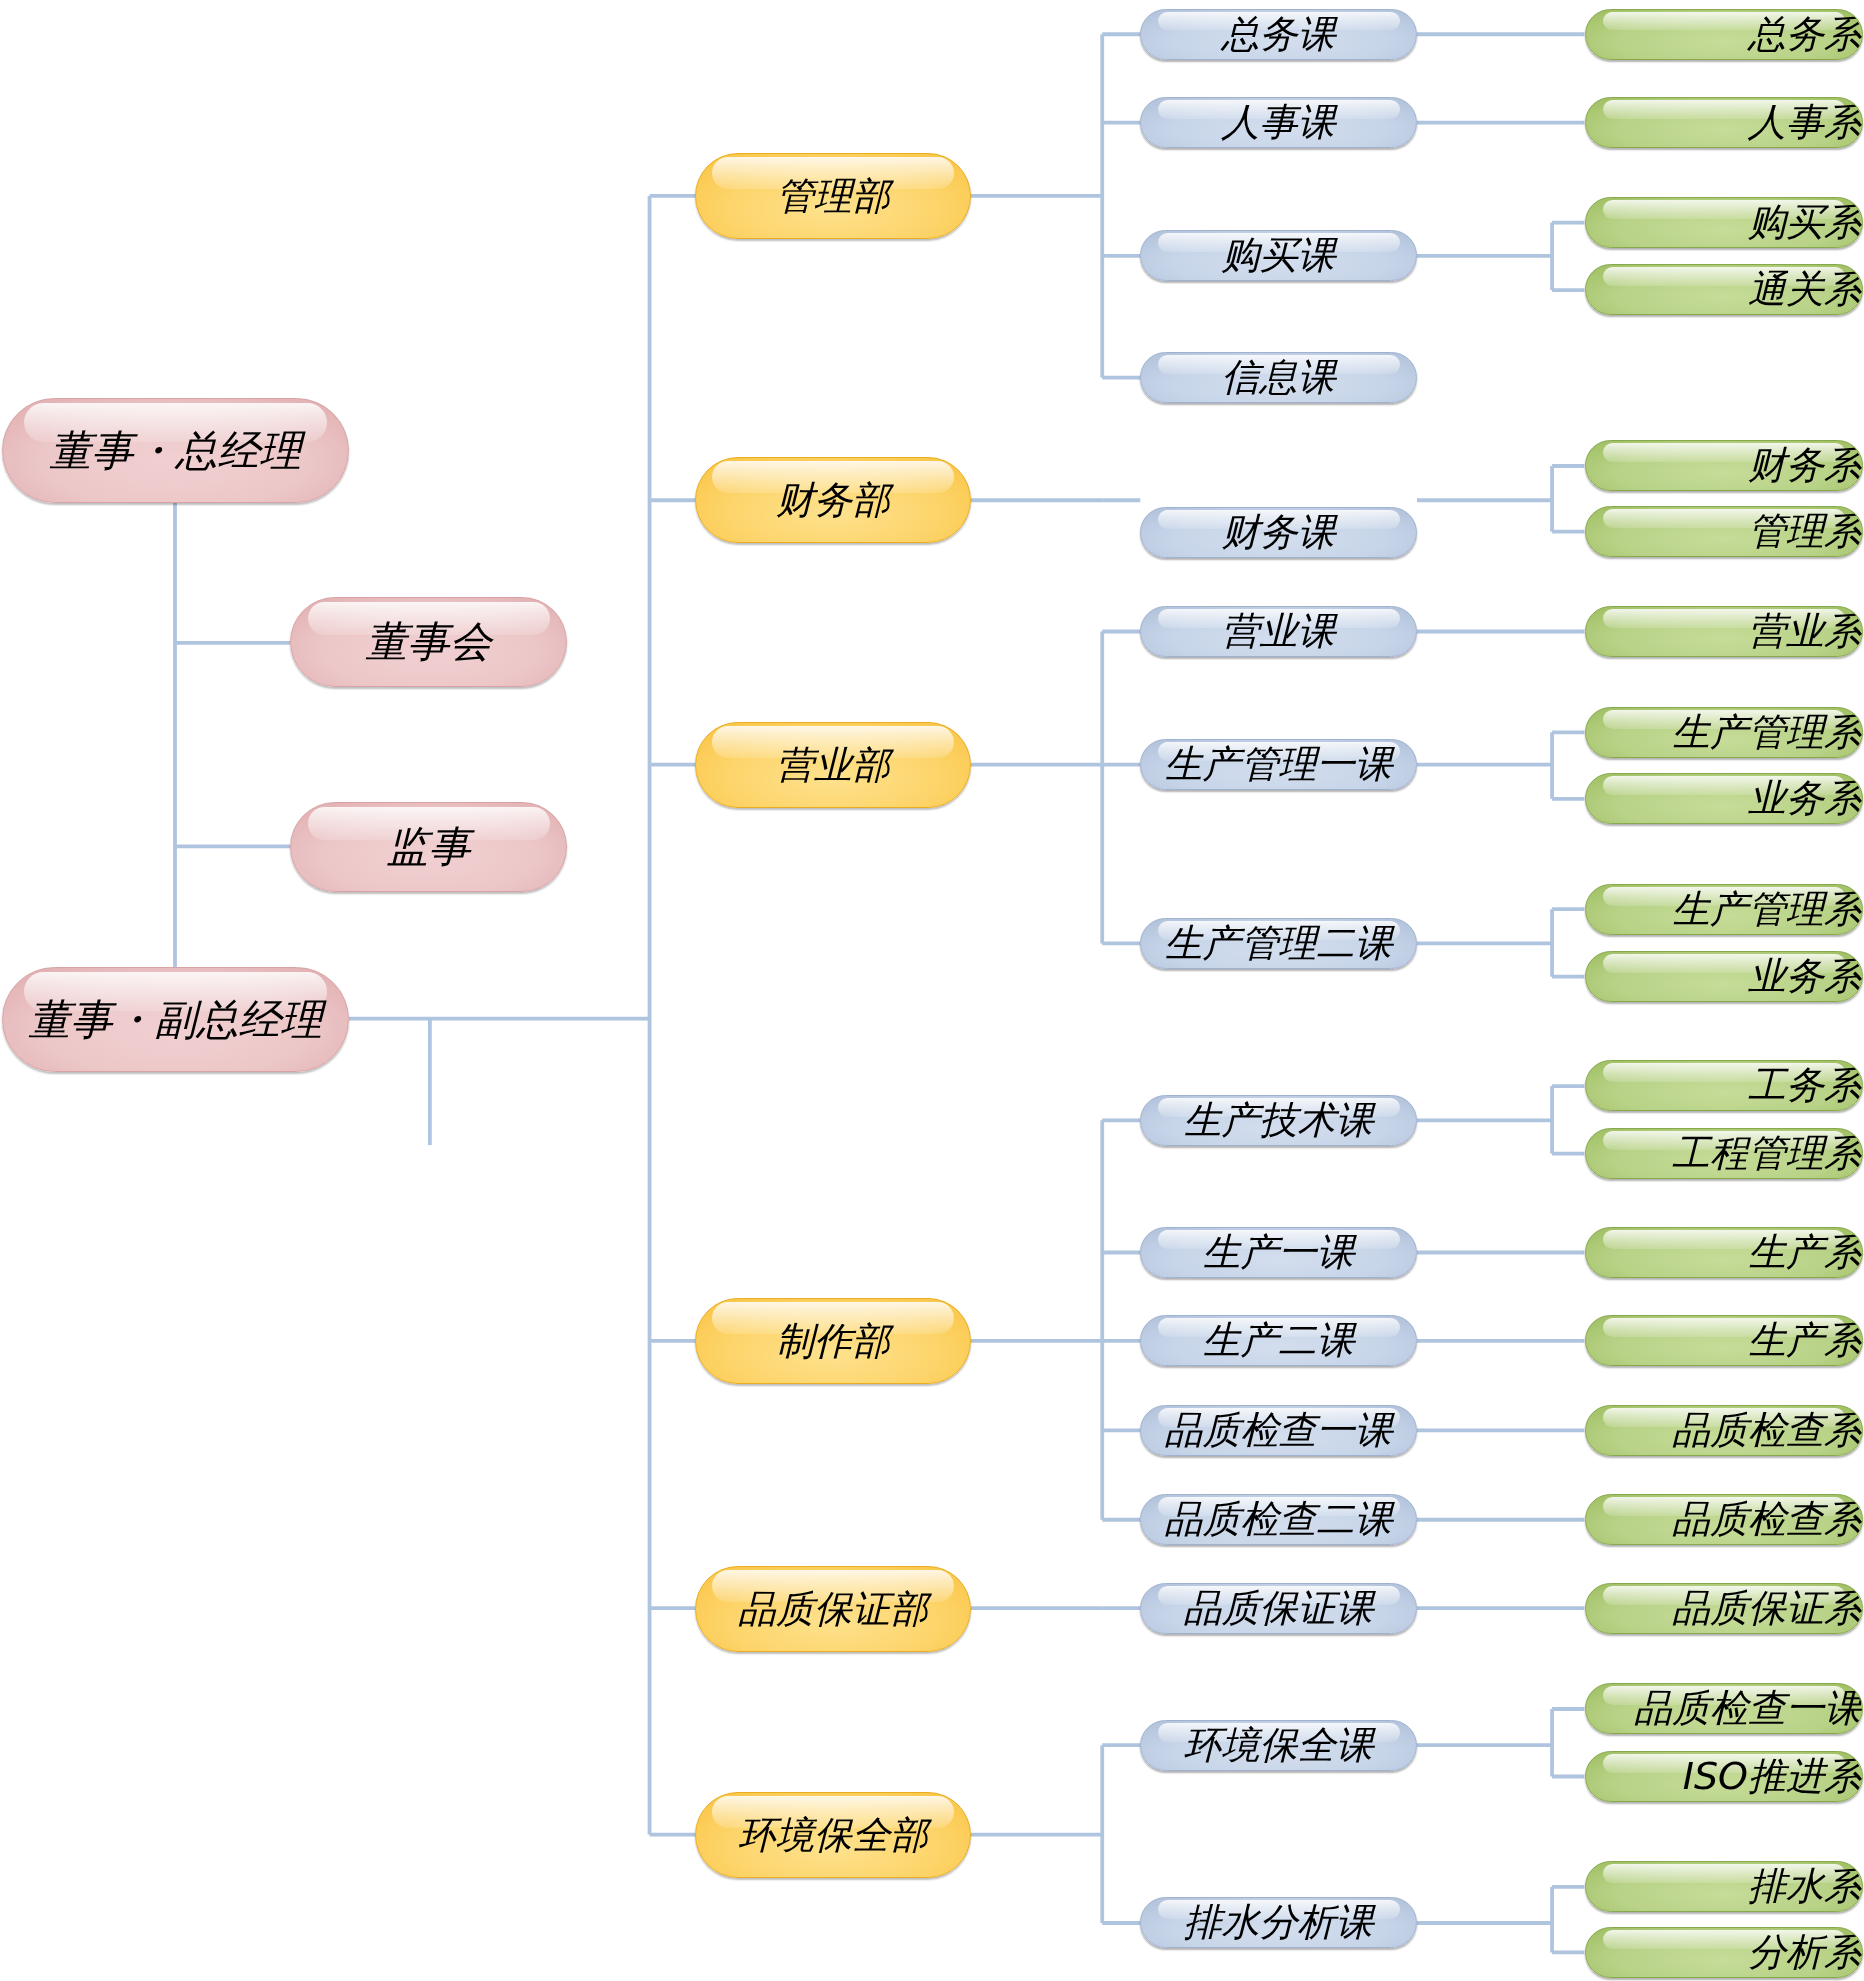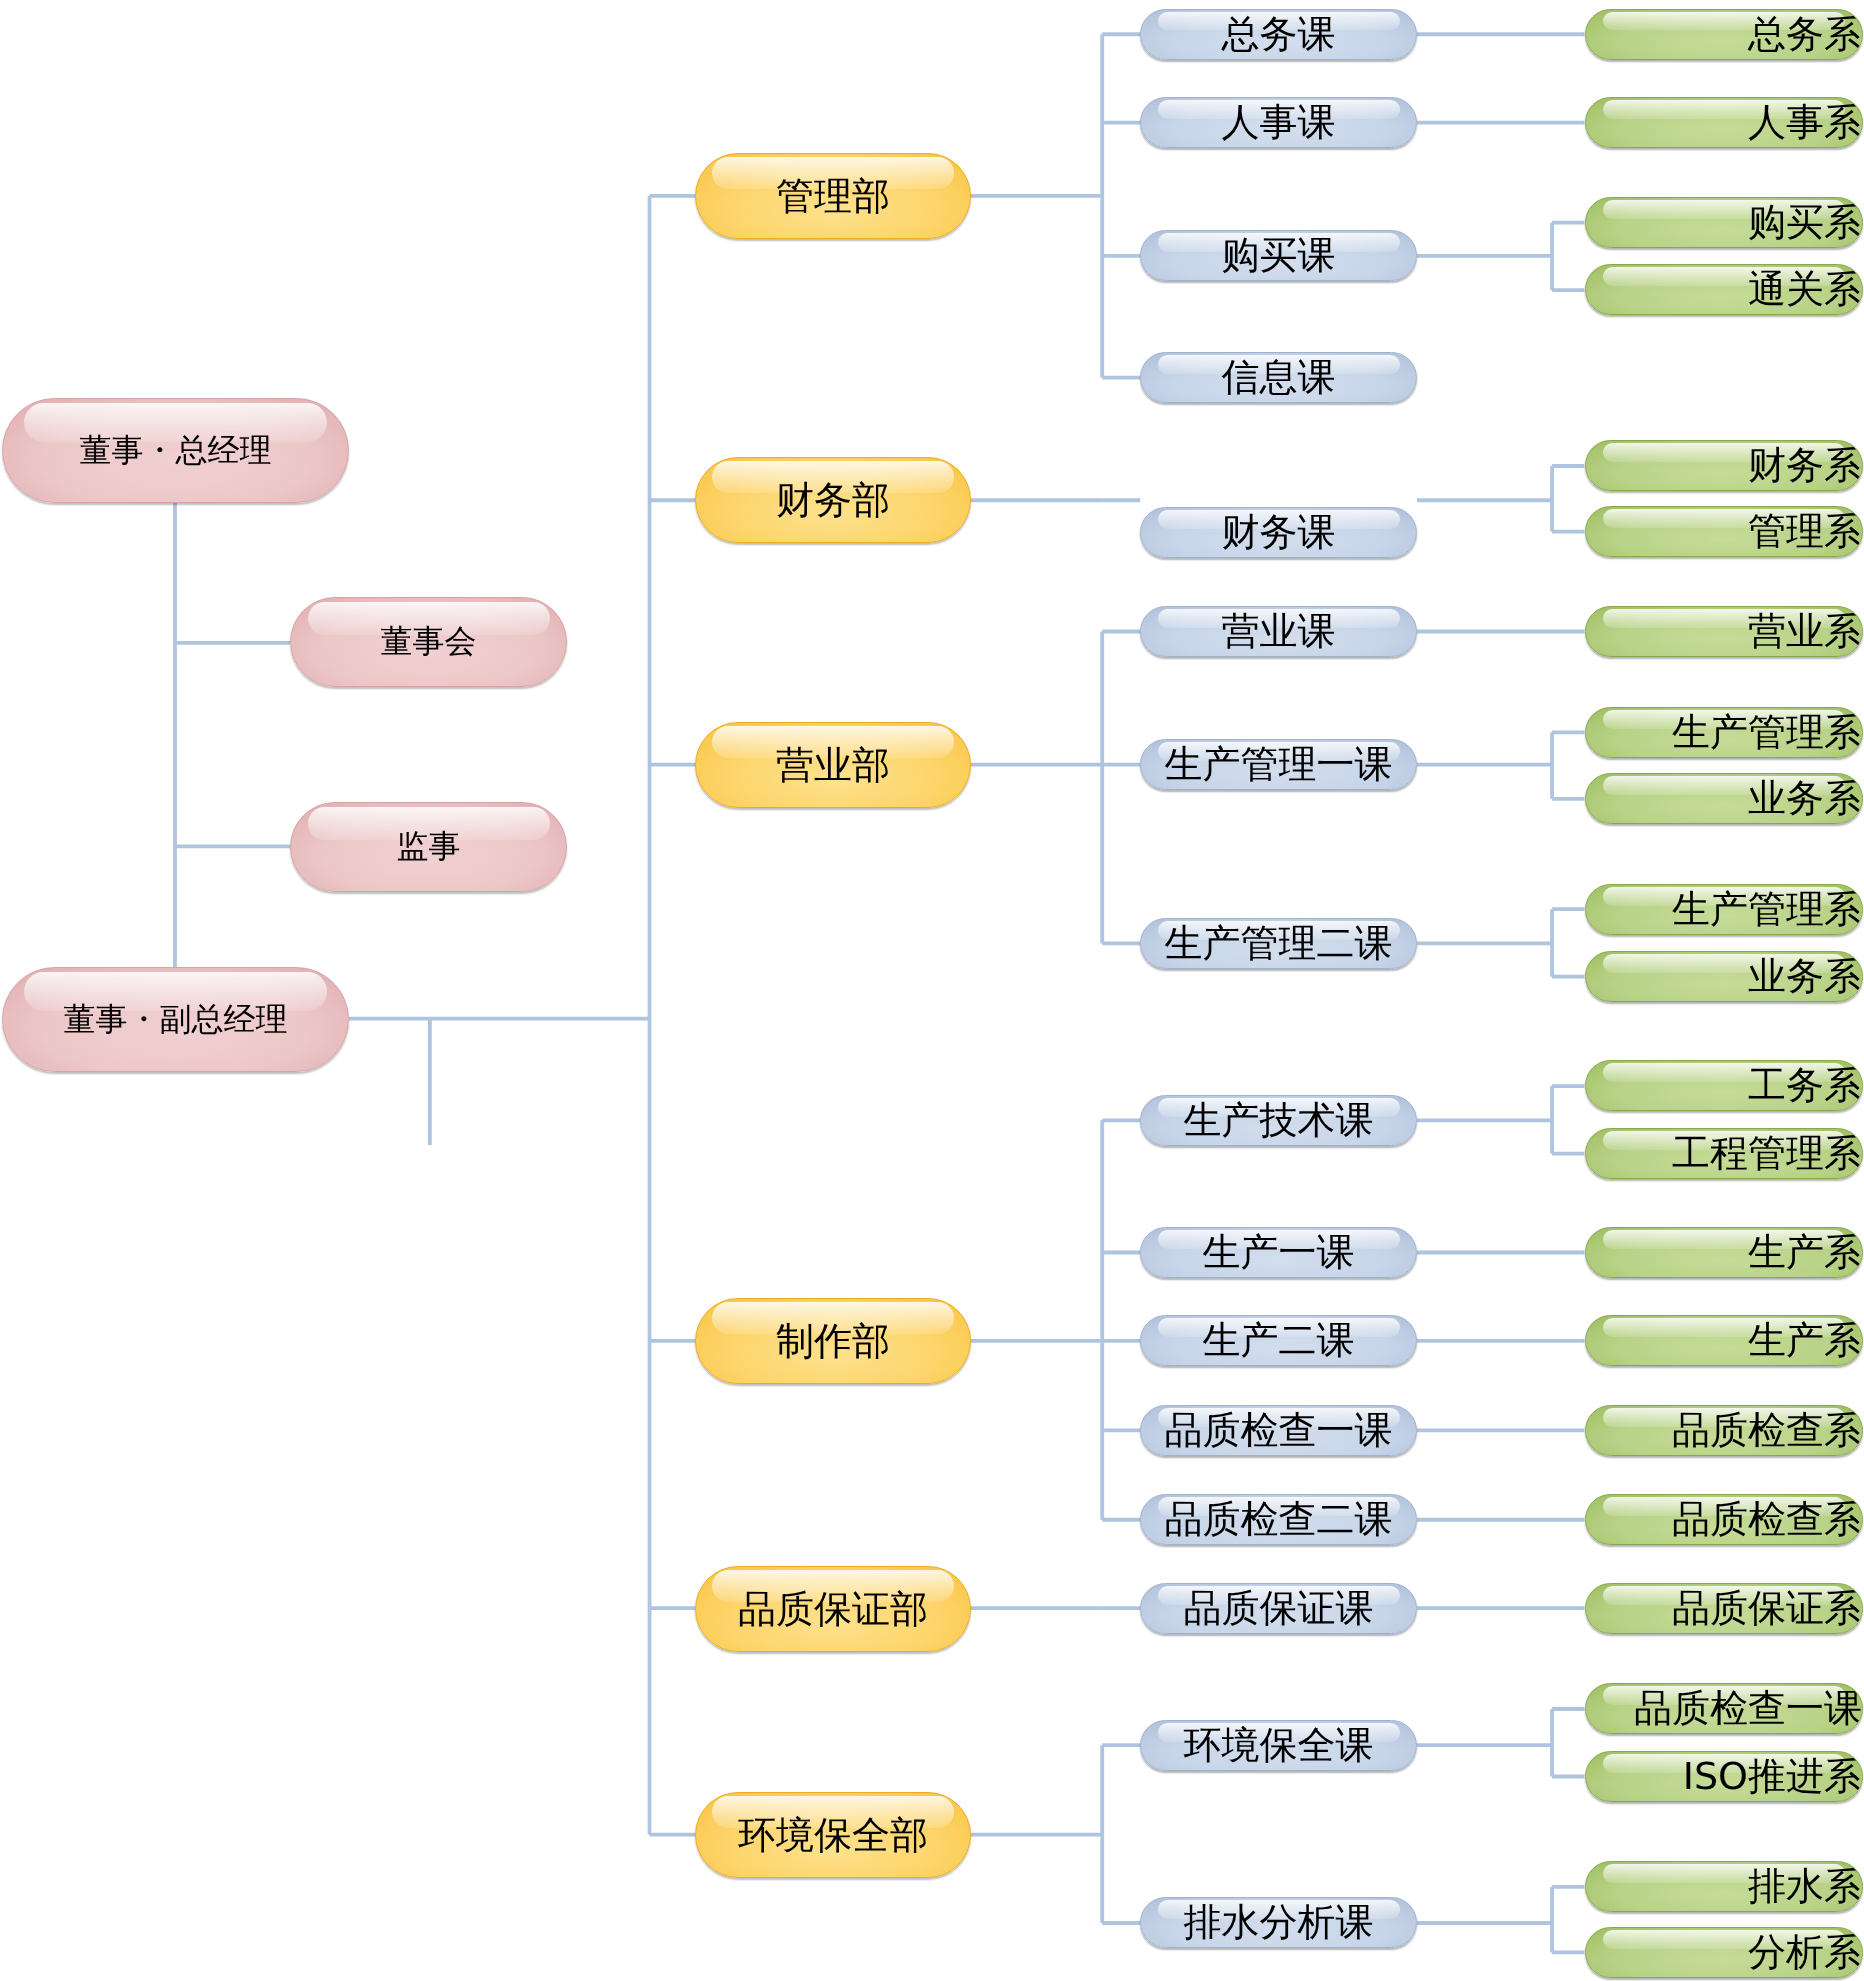--- a/index.html
+++ b/index.html
@@ -1,21 +1,21 @@
 <!DOCTYPE html>
 <html style="font-size:15px"><head>
 <meta charset="utf-8">
 <style>
   html,body{margin:0;padding:0;background:#ffffff;}
   #canvas{position:relative;width:1864px;height:1981px;overflow:hidden;background:#ffffff;font-family:"DejaVu Sans","Liberation Sans",sans-serif;}
   svg#links{position:absolute;left:0;top:0;width:1864px;height:1981px;}
   .node{position:absolute;box-sizing:border-box;display:flex;align-items:center;justify-content:center;color:#000;white-space:nowrap;border-radius:950px;overflow:hidden;}
   .node::before{content:"";position:absolute;left:6%;right:6%;top:4%;height:38%;border-radius:950px;background:linear-gradient(to bottom,rgba(255,255,255,0.85),rgba(255,255,255,0.15));pointer-events:none;}
-  .node span{position:relative;z-index:1;}
-  .pink{border:1.9px solid #d9a3a6;background:radial-gradient(ellipse at 50% 60%,#f1d0d1 0%,#ecc7c8 55%,#dfaaad 100%);font-size:32px;height:105px;width:347px;box-shadow:0 1.9px 1.9px rgba(0,0,0,0.25);}
+  .node span{position:relative;z-index:1;font-style:italic;}
+  .pink{border:1.9px solid #d9a3a6;background:radial-gradient(ellipse at 50% 60%,#f1d0d1 0%,#ecc7c8 55%,#dfaaad 100%);font-size:42px;height:105px;width:347px;box-shadow:0 1.9px 1.9px rgba(0,0,0,0.25);}
   .pink.small{width:277px;height:90px;}
   .yellow{border:1.9px solid #e9ad1f;background:radial-gradient(ellipse at 50% 65%,#fde28e 0%,#fdd46a 55%,#f9c23f 100%);font-size:38px;width:276px;height:86px;box-shadow:0 1.9px 1.9px rgba(0,0,0,0.25);}
   .blue{border:1.9px solid #9fb3cf;background:radial-gradient(ellipse at 50% 65%,#d3deed 0%,#c7d5e9 55%,#aebfd9 100%);font-size:38px;width:277px;height:51px;box-shadow:0 1.9px 1.9px rgba(0,0,0,0.3);}
   .green{border:1.9px solid #86a94c;background:radial-gradient(ellipse at 50% 65%,#c6dc98 0%,#b8d287 55%,#9dbd5e 100%);font-size:38px;width:278px;height:51px;box-shadow:0 1.9px 1.9px rgba(0,0,0,0.3);justify-content:flex-end;}
 </style>
 </head>
 <body>
 
 <div id="canvas">
   <svg id="links" viewBox="0 0 1960 2083" width="1864" height="1981">

